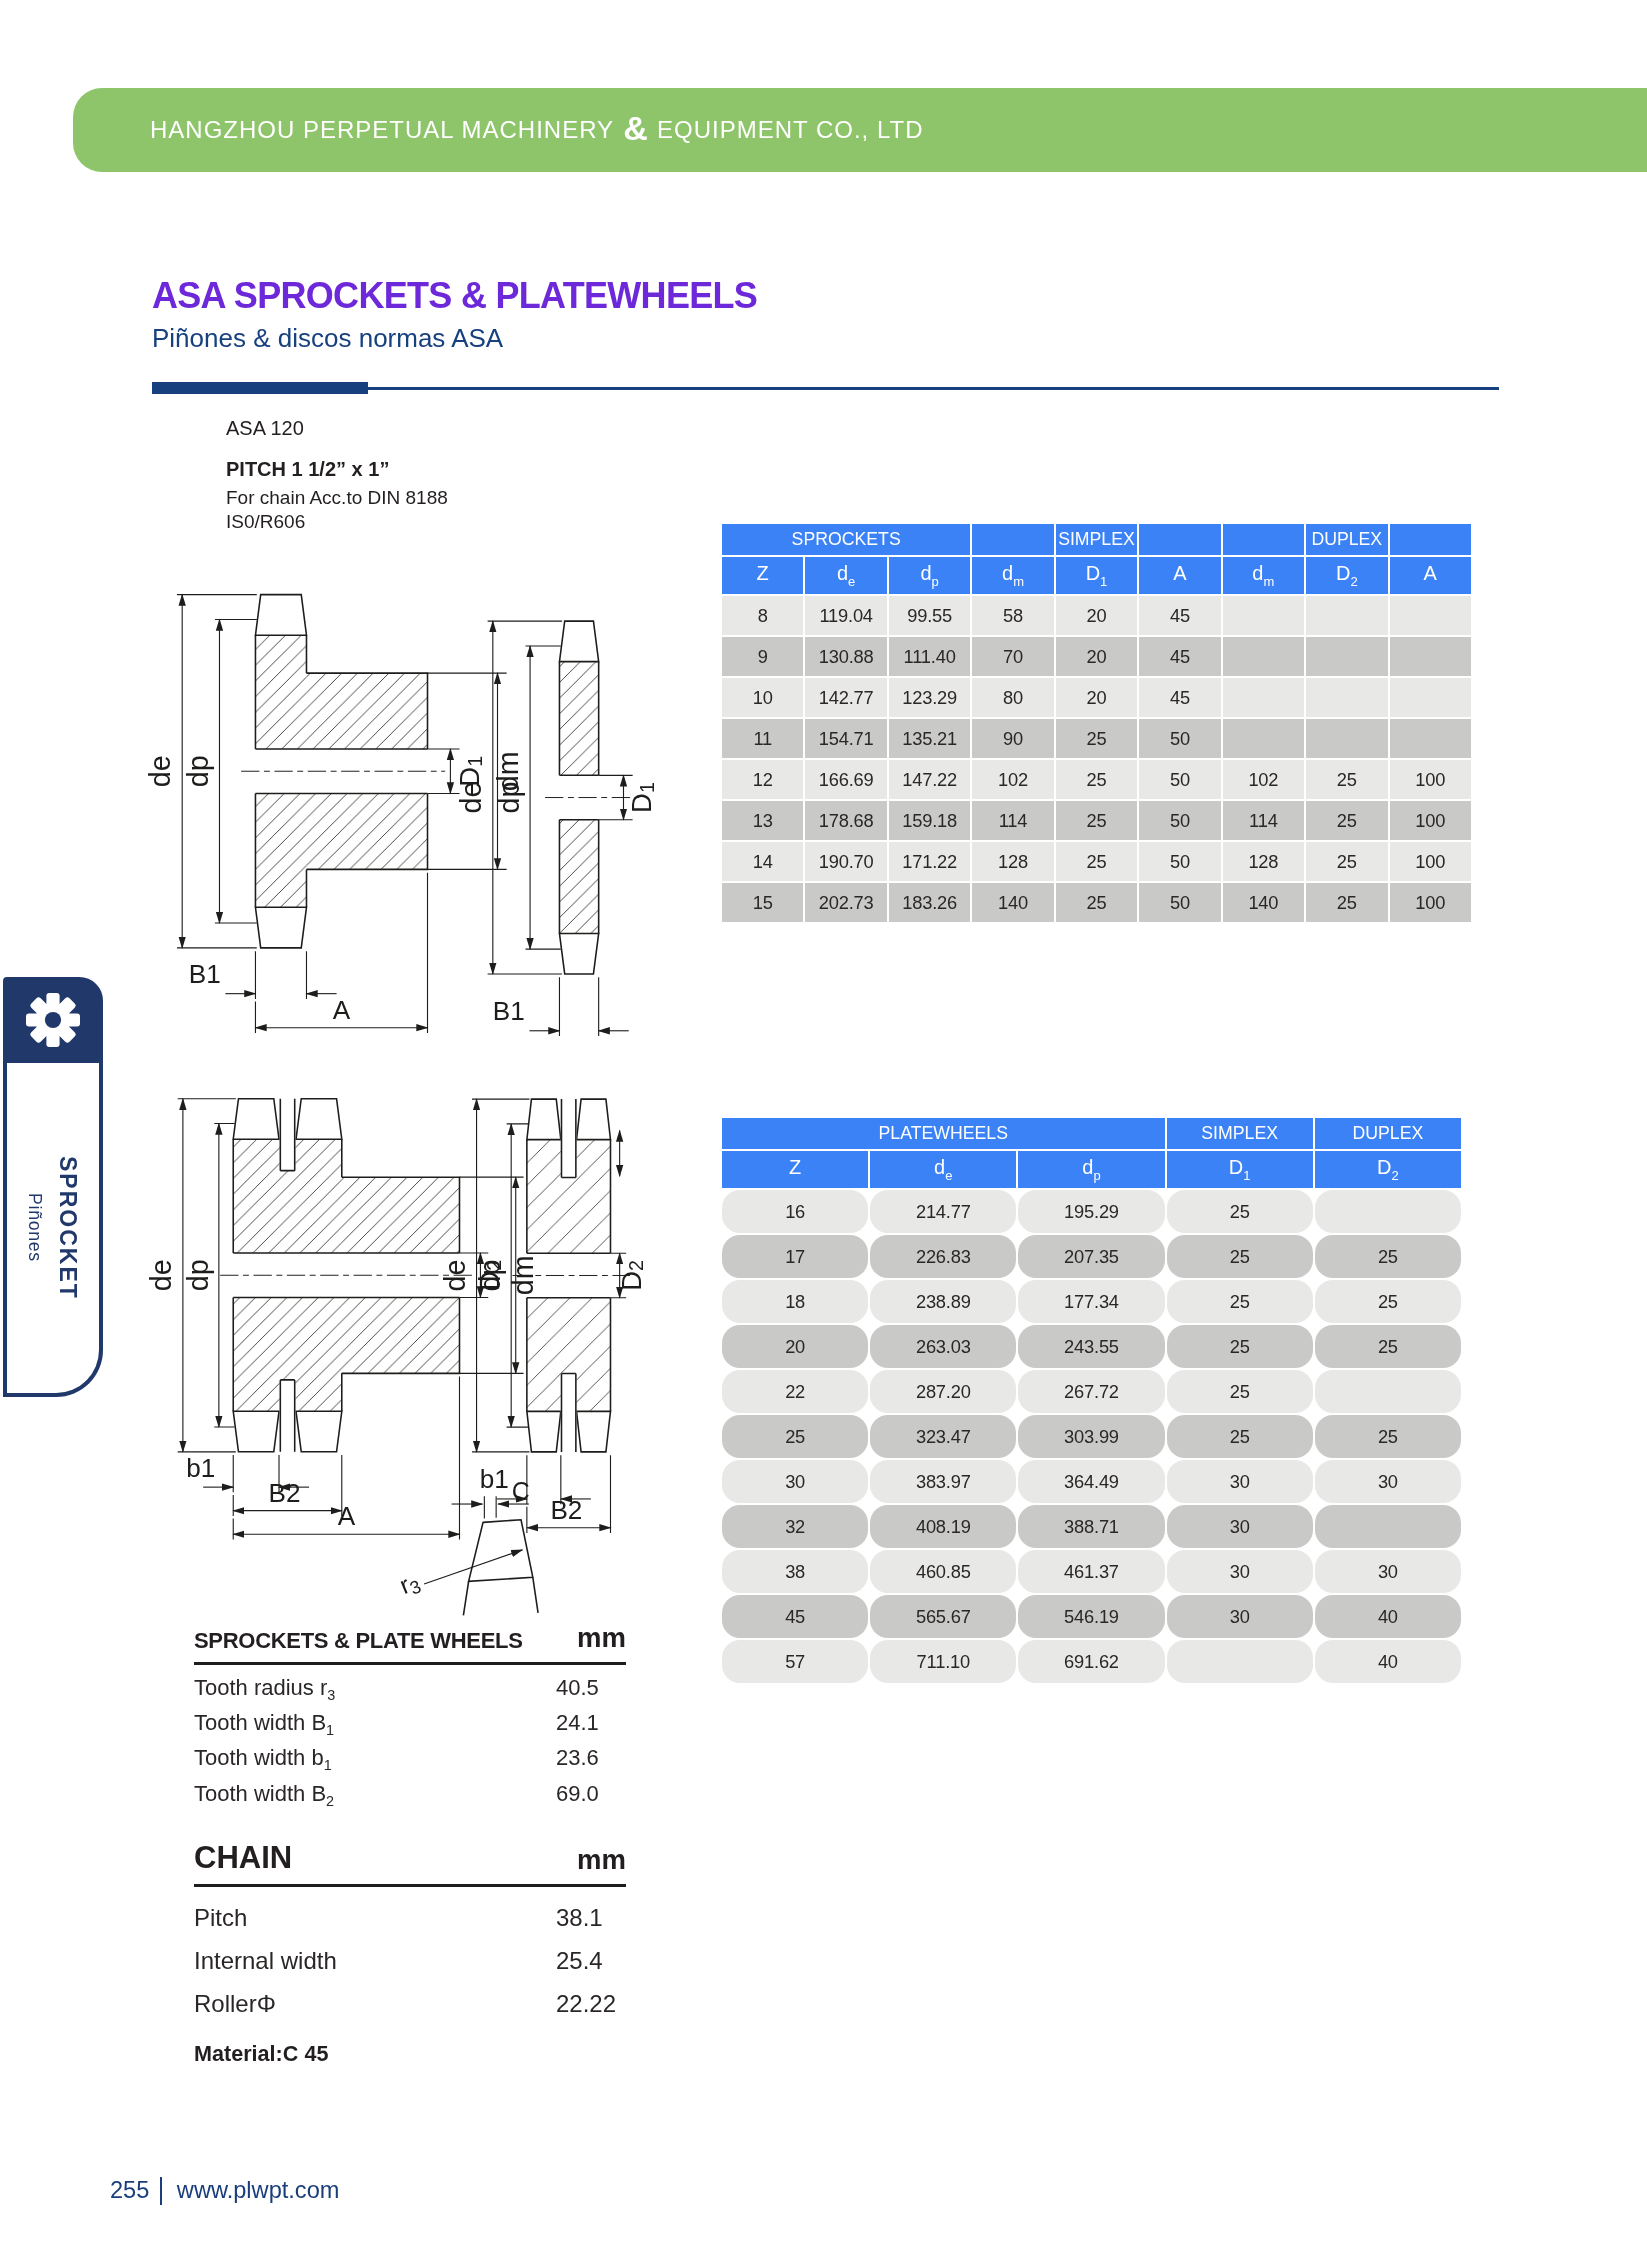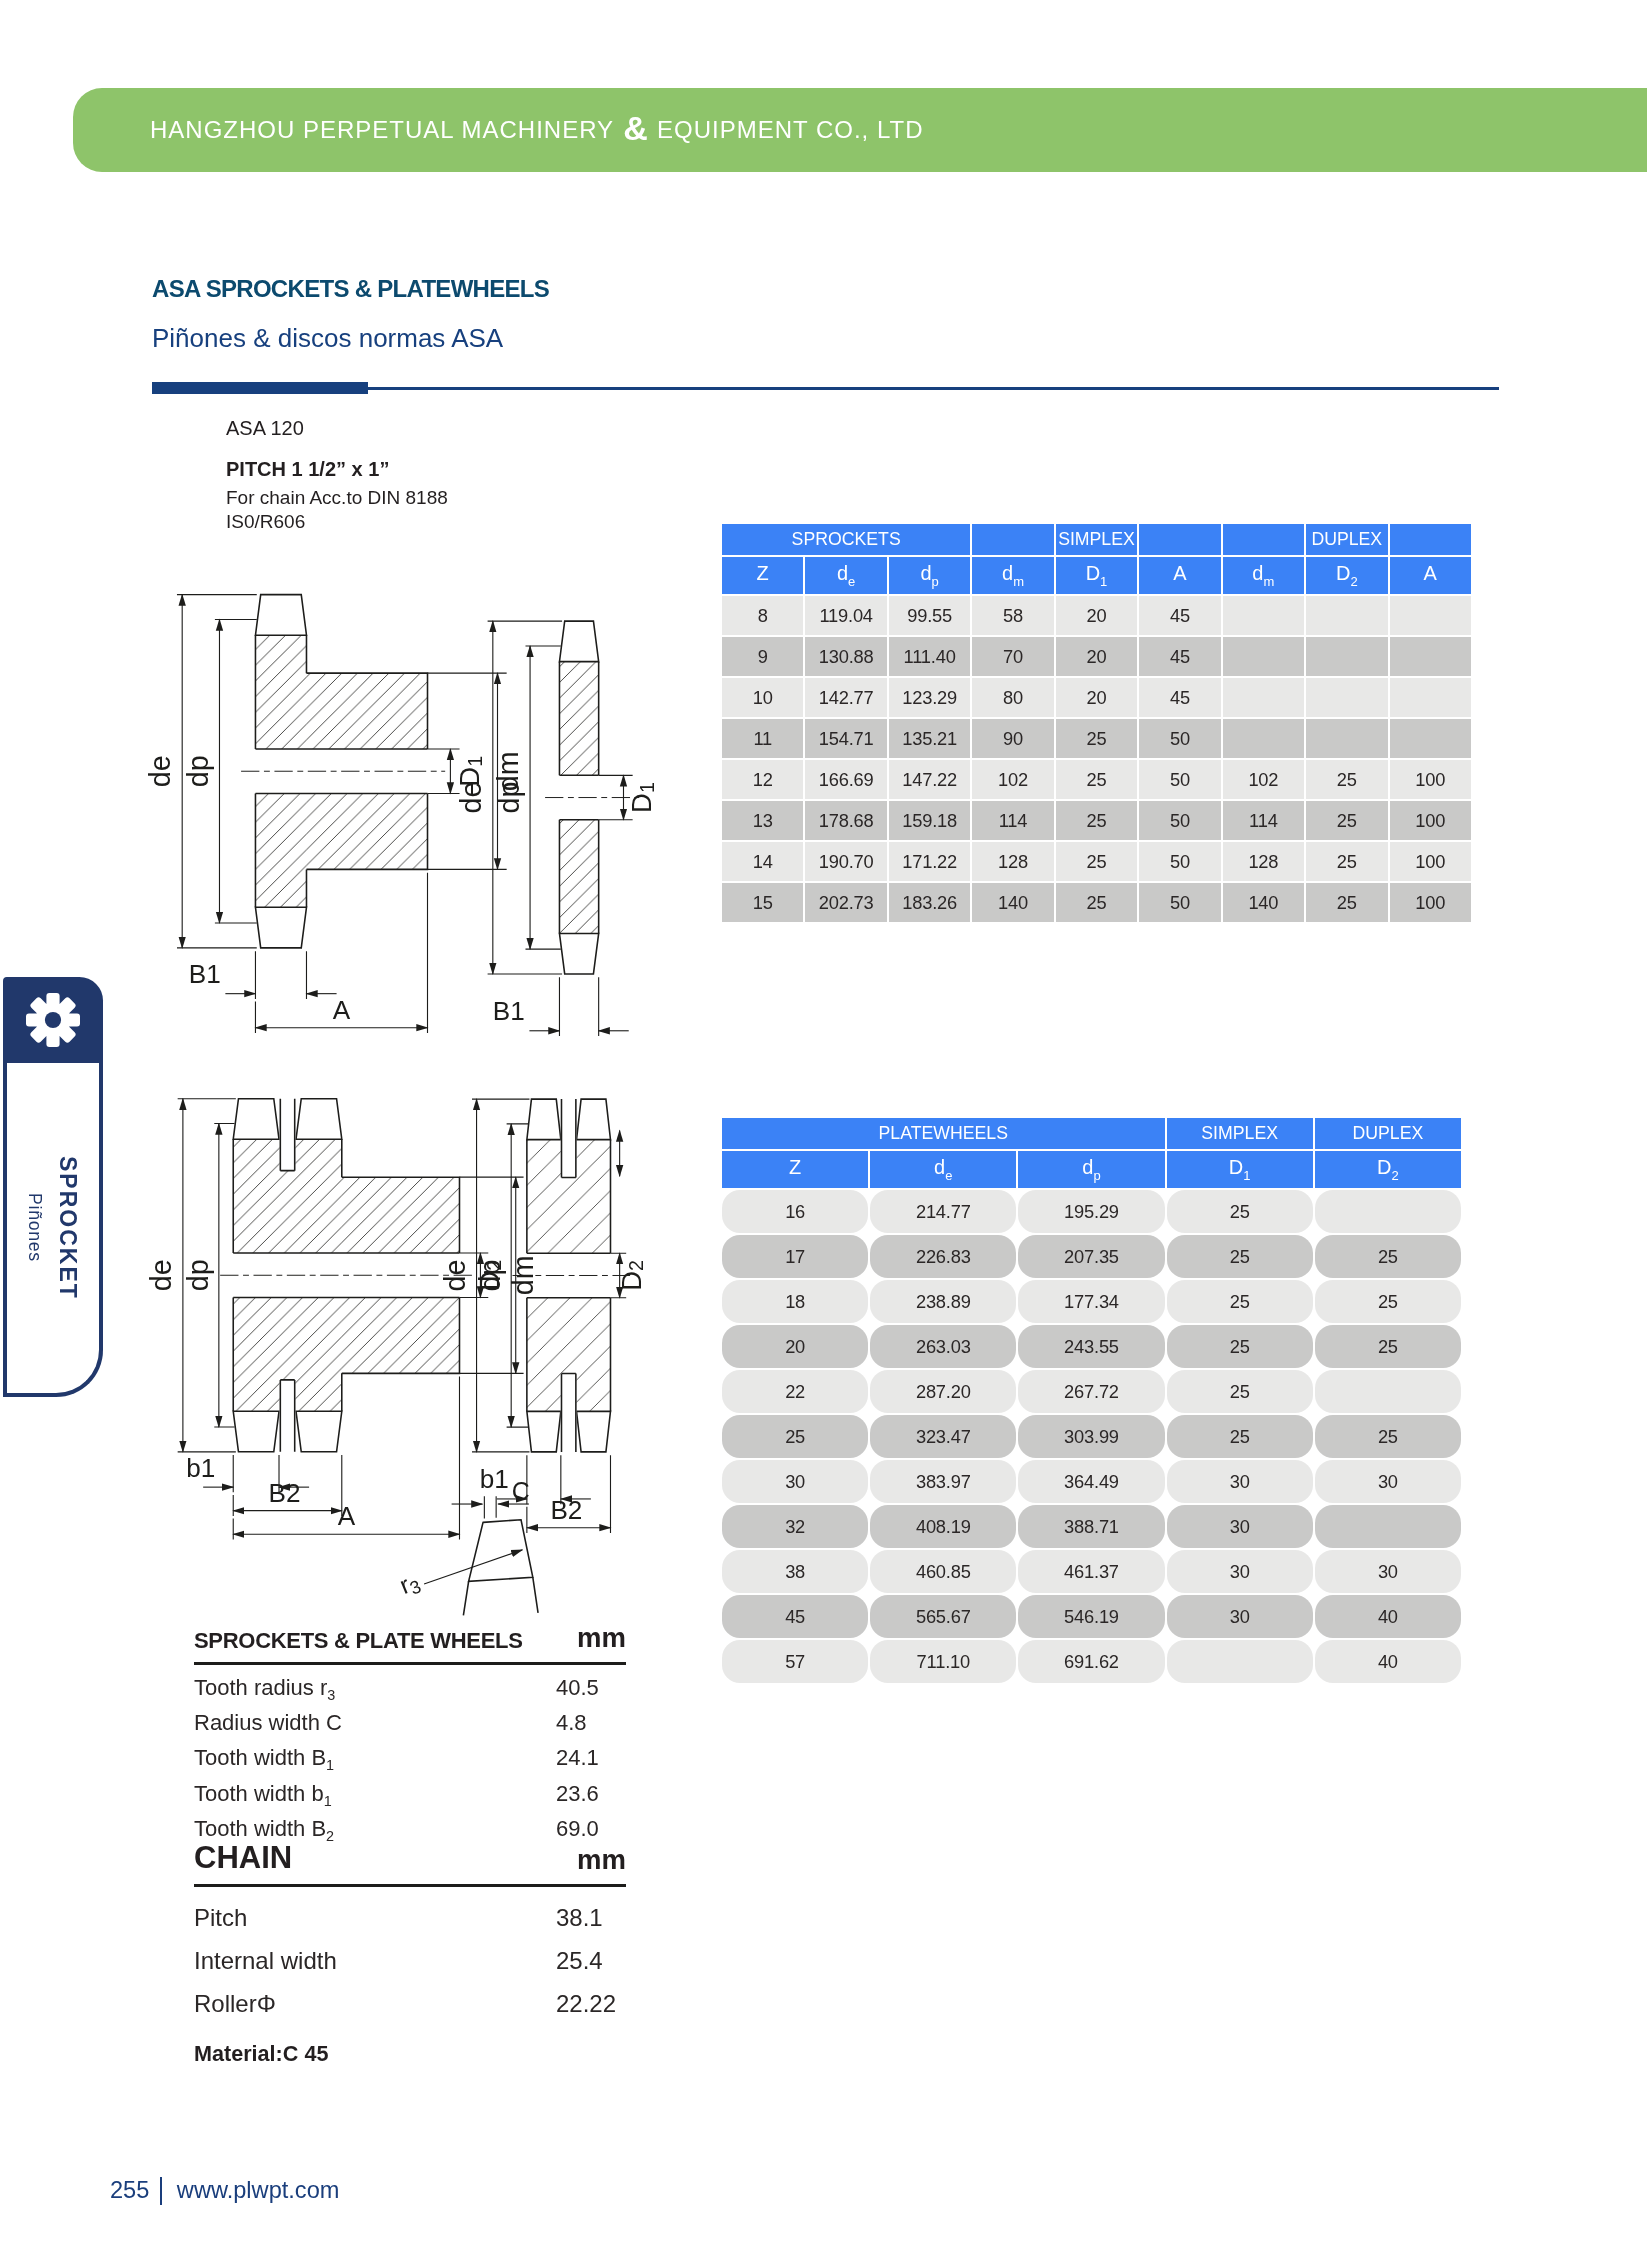--- a/index.html
+++ b/index.html
@@ -7,21 +7,21 @@
         font-family:"Liberation Sans",sans-serif;color:#231f20;padding-left:40px;}
 
   
   .banner{position:absolute;left:73px;top:88px;width:1574px;height:84px;
           background:#8ec46a;border-radius:29px 0 0 29px;display:flex;align-items:center;
           padding-left:77px;box-sizing:border-box;color:#fff;}
   .banner .co1,.banner .co2{font-size:24px;letter-spacing:1px;font-weight:400;}
   .banner .amp{font-size:34px;font-weight:700;margin:0 9.2px;position:relative;top:-1.3px;}
 
   
-  .h1{position:absolute;left:152px;top:275px;font-size:24px;font-weight:700;color:#0c4a6e;
+  .h1{position:absolute;left:152px;top:275px;font-size:36px;font-weight:700;color:#6d28d9;
       letter-spacing:-0.7px;}
   .h2{position:absolute;left:152px;top:323px;font-size:26px;color:#17407e;}
   .rule{position:absolute;left:152px;top:382px;width:1347px;height:11.8px;}
   .rule .thin{position:absolute;left:0;top:4.6px;width:100%;height:3.3px;background:#17407e;}
   .rule .thick{position:absolute;left:0;top:0;width:216px;height:11.8px;background:#17407e;}
 
   
   .prod{position:absolute;left:226px;top:416px;line-height:1.28;}
   .prod .model{font-size:20px;font-weight:400;margin-bottom:15px;}
   .prod .pitch{font-size:20px;font-weight:700;margin-bottom:3.9px;}
@@ -501,24 +501,20 @@
     <div class="head">
       <span class="t">SPROCKETS &amp; PLATE WHEELS</span>
       <span class="u">mm</span>
     </div>
     <div class="rows">
       <div class="row">
         <span class="lbl"><span>Tooth radius r</span><span class="sub">3</span></span>
         <span class="val">40.5</span>
       </div>
       <div class="row">
-        <span class="lbl"><span>Radius width C</span><span class="sub"></span></span>
-        <span class="val">4.8</span>
-      </div>
-      <div class="row">
         <span class="lbl"><span>Tooth width B</span><span class="sub">1</span></span>
         <span class="val">24.1</span>
       </div>
       <div class="row">
         <span class="lbl"><span>Tooth width b</span><span class="sub">1</span></span>
         <span class="val">23.6</span>
       </div>
       <div class="row">
         <span class="lbl"><span>Tooth width B</span><span class="sub">2</span></span>
         <span class="val">69.0</span>

